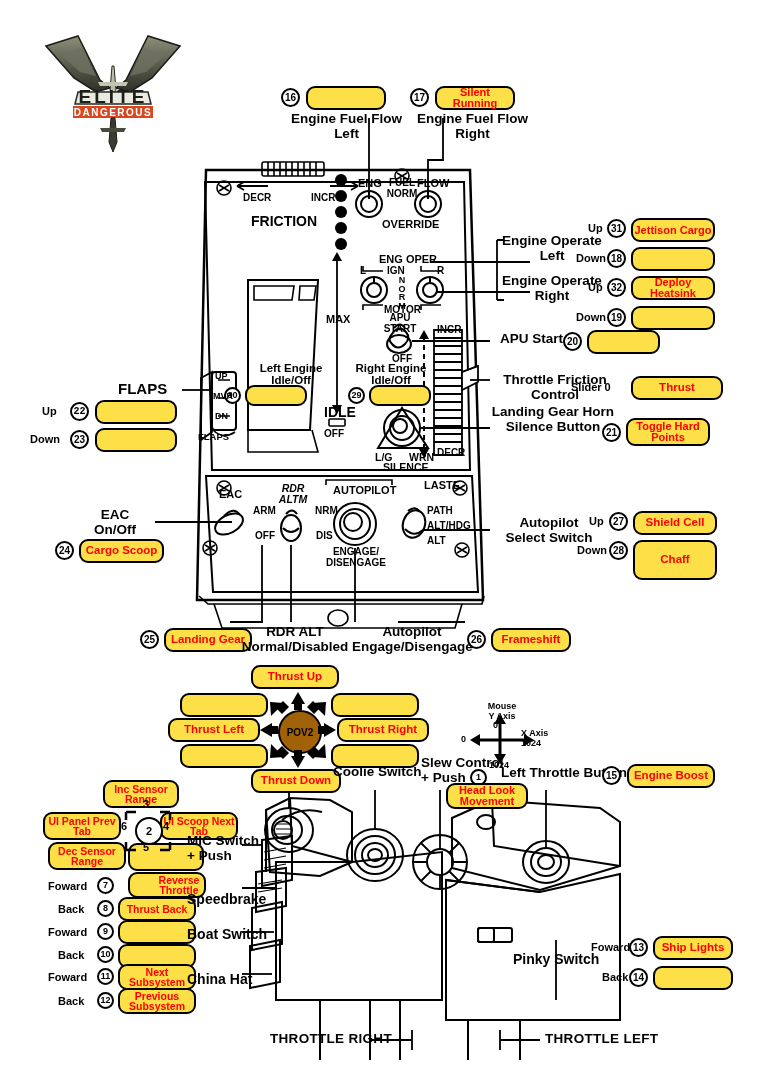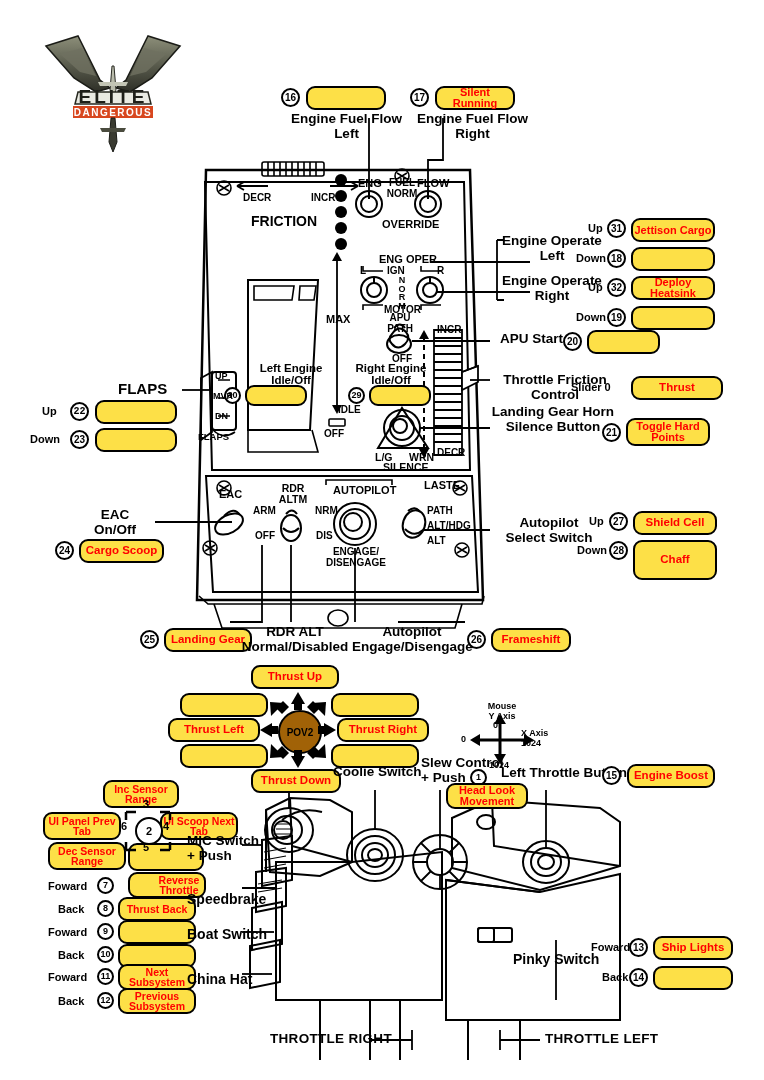--- a/index.html
+++ b/index.html
@@ -327,25 +327,25 @@
 <div class="lbl" style="left:417px;top:178px;font-size:11px;">FLOW</div>
 <div class="lbl" style="left:382px;top:219px;font-size:11px;">OVERRIDE</div>
 
 <div class="lbl" style="left:379px;top:254px;font-size:11px;">ENG OPER</div>
 <div class="lbl" style="left:387px;top:266px;font-size:10px;">IGN</div>
 <div class="lbl" style="left:360px;top:266px;font-size:10px;">L</div>
 <div class="lbl" style="left:437px;top:266px;font-size:10px;">R</div>
 <div class="lbl c" style="left:396px;top:276px;width:12px;font-size:9px;letter-spacing:0;line-height:0.95;"><span style="display:block">N</span><span style="display:block">O</span><span style="display:block">R</span><span style="display:block">M</span></div>
 <div class="lbl" style="left:384px;top:305px;font-size:10px;">MOTOR</div>
 <div class="lbl c" style="left:378px;top:313px;width:44px;font-size:10px;">APU
-PATH</div>
+START</div>
 <div class="lbl" style="left:392px;top:354px;font-size:10px;">OFF</div>
 
 <div class="lbl" style="left:326px;top:314px;font-size:11px;">MAX</div>
-<div class="lbl" style="left:324px;top:405px;font-size:10px;margin-left:14px;">IDLE</div>
+<div class="lbl" style="left:324px;top:405px;font-size:14px;">IDLE</div>
 <div class="lbl" style="left:324px;top:429px;font-size:10px;">OFF</div>
 <div class="lbl" style="left:437px;top:325px;font-size:10px;">INCR</div>
 <div class="lbl" style="left:437px;top:448px;font-size:10px;">DECR</div>
 
 <div class="lbl c" style="left:246px;top:362px;width:90px;font-size:11.5px;">Left Engine
 Idle/Off</div>
 <div class="lbl c" style="left:343px;top:362px;width:96px;font-size:11.5px;">Right Engine
 Idle/Off</div>
 
 <div class="num sm" style="left:224px;top:387px;">30</div>
@@ -358,21 +358,21 @@
 <div class="lbl" style="left:215px;top:412px;font-size:9px;">DN</div>
 <div class="lbl" style="left:198px;top:432px;font-size:9.5px;">FLAPS</div>
 
 <div class="lbl" style="left:375px;top:452px;font-size:10.5px;">L/G</div>
 <div class="lbl" style="left:409px;top:452px;font-size:10.5px;">WRN</div>
 <div class="lbl" style="left:383px;top:462px;font-size:10.5px;">SILENCE</div>
 
 <div class="lbl" style="left:219px;top:489px;font-size:11px;">EAC</div>
 <div class="lbl" style="left:253px;top:506px;font-size:10px;">ARM</div>
 <div class="lbl" style="left:255px;top:531px;font-size:10px;">OFF</div>
-<div class="lbl c" style="left:273px;top:483px;width:40px;font-size:10.5px;">RDR
+<div class="lbl c" style="left:273px;top:483px;width:40px;font-size:10.5px;font-style:italic;">RDR
 ALTM</div>
 <div class="lbl" style="left:315px;top:506px;font-size:10px;">NRM</div>
 <div class="lbl" style="left:316px;top:531px;font-size:10px;">DIS</div>
 <div class="lbl" style="left:333px;top:485px;font-size:11px;">AUTOPILOT</div>
 <div class="lbl c" style="left:322px;top:547px;width:68px;font-size:10px;">ENGAGE/
 DISENGAGE</div>
 <div class="lbl" style="left:424px;top:480px;font-size:11px;">LASTE</div>
 <div class="lbl" style="left:427px;top:506px;font-size:10px;">PATH</div>
 <div class="lbl" style="left:427px;top:521px;font-size:10px;">ALT/HDG</div>
 <div class="lbl" style="left:427px;top:536px;font-size:10px;">ALT</div>

